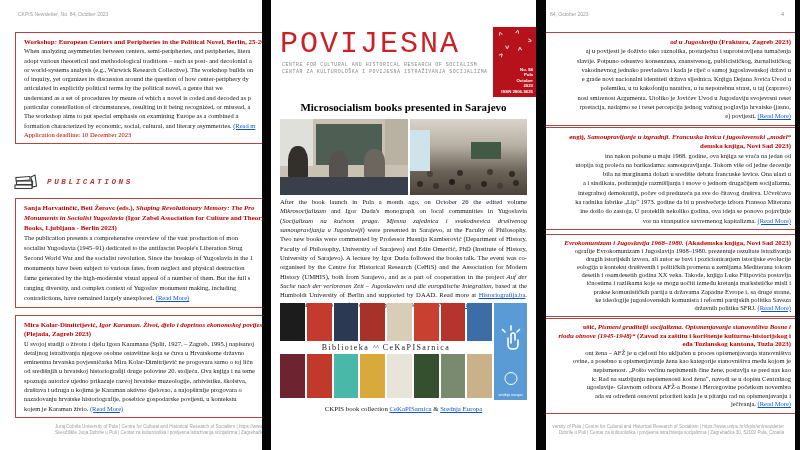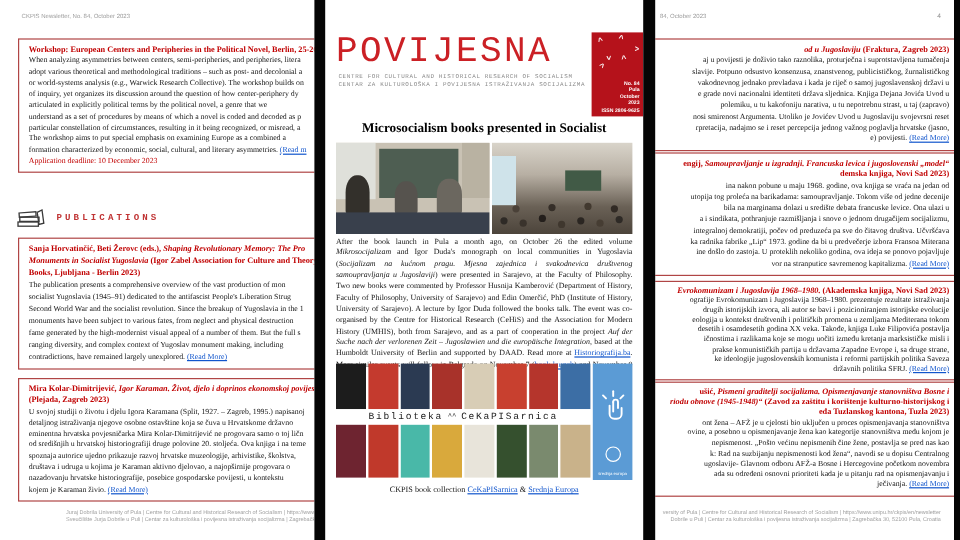--- a/index.html
+++ b/index.html
@@ -15,21 +15,21 @@
 
   .tinyhead{position:absolute;font-family:"Liberation Sans",sans-serif;font-size:5px;color:#9b9b9b;white-space:nowrap;}
   .abox{position:absolute;background:#fff;border:1px solid #b04545;padding:4px 8px;}
   .tline{font-family:"Liberation Serif",serif;font-size:6.9px;font-weight:bold;color:#c00000;white-space:nowrap;overflow:hidden;}
   .bline{font-family:"Liberation Serif",serif;font-size:6.5px;color:#161616;white-space:nowrap;overflow:hidden;}
   .red{color:#c00000;}
   .lnk{color:#1155cc;text-decoration:underline;cursor:pointer;font-style:normal;}
   .pl-footer{position:absolute;left:55px;top:424px;width:207px;font-family:"Liberation Sans",sans-serif;font-size:4.6px;line-height:6.2px;color:#a0a0a0;white-space:nowrap;overflow:hidden;}
   .pr-footer{position:absolute;left:0;top:424px;width:238px;text-align:right;font-family:"Liberation Sans",sans-serif;font-size:4.6px;line-height:6.2px;color:#a0a0a0;white-space:nowrap;overflow:hidden;}
 
-  .pub-row{position:absolute;left:14px;top:174px;display:flex;align-items:center;gap:9px;}
+  .pub-row{position:absolute;left:14px;top:174px;display:flex;align-items:center;gap:9px;font-style:italic;}
   .pub-title{font-family:"Liberation Mono",monospace;font-size:7.6px;font-weight:bold;letter-spacing:2.6px;color:#c03434;}
 
   
   .rbox{border-left:none;left:-12px;width:250px;padding:4px 7px;}
   .rbox .bline,.rbox .tline{text-align:right;}
 
   
   .masthead{position:absolute;left:9px;top:28px;font-family:"Liberation Mono",monospace;font-size:30px;line-height:32px;color:#cb2025;letter-spacing:2px;}
   .sub{position:absolute;left:11px;font-family:"Liberation Mono",monospace;font-size:4.9px;letter-spacing:.55px;color:#8a8a8a;white-space:nowrap;}
   #sub1{top:62px}#sub2{top:69px}
@@ -53,21 +53,21 @@
   .pa-board{left:52%;top:30%;width:26%;height:22%;background:#415a46;}
   .pa-heads{left:6%;bottom:10%;width:6px;height:6px;border-radius:50%;background:#2e2a26;
     box-shadow:16px 2px 0 #3a332c,32px -2px 0 #241f1c,48px 3px 0 #3f372e,64px 0 0 #2b2622,80px 2px 0 #463d33,96px -1px 0 #2e2a26,10px -10px 0 #4a4138,40px -11px 0 #352e28,70px -12px 0 #42392f,92px -10px 0 #312a24;}
   .article{position:absolute;left:9px;top:197px;width:247px;margin:0;font-size:6.6px;line-height:9.35px;text-align:justify;color:#161616;}
   .article i{font-style:italic;}
   .strip{position:absolute;left:9px;top:303px;width:247px;height:97px;}
   .covers-row{position:absolute;left:0;width:212px;display:flex;gap:2px;}
   .covers-top{top:0;height:38px;}
   .covers-bottom{top:51px;height:44px;}
   .cover{flex:1;}
-  .band{position:absolute;left:0;top:38px;width:212px;height:13px;background:#fff;display:flex;align-items:center;justify-content:center;gap:4px;font-family:Liberation Mono, monospace;font-size:8px;letter-spacing:1.4px;color:#1a1a1a;white-space:nowrap;}
+  .band{position:absolute;left:0;top:38px;width:212px;height:13px;background:#fff;display:flex;align-items:center;justify-content:center;gap:4px;font-family:Liberation Serif, serif;font-size:8px;letter-spacing:1.4px;color:#1a1a1a;white-space:nowrap;}
   .band-logo{display:inline-block;font-size:6px;letter-spacing:0;color:#333;transform:translateY(-1px);}
   .band-logo::before{content:"^^";}
   .blue-panel{position:absolute;right:0;top:0;width:33px;height:97px;background:#5b9bd5;cursor:pointer;}
   .click-icon{position:absolute;left:50%;top:22px;transform:translateX(-50%);}
   .se-circle{position:absolute;left:50%;bottom:15px;transform:translateX(-50%);width:11px;height:11px;border:1.3px solid #fff;border-radius:50%;}
   .se-label{position:absolute;left:0;right:0;bottom:3px;text-align:center;color:#fff;font-family:"Liberation Sans",sans-serif;font-size:3.6px;}
   .caption{position:absolute;left:0;right:0;top:405px;text-align:center;font-size:6.8px;color:#161616;}
   .pr-num{position:absolute;right:11px;top:11px;font-family:"Liberation Sans",sans-serif;font-size:5.5px;color:#8a8a8a;}
 </style>
 </head>
@@ -160,21 +160,21 @@
       <span class="mark" style="left:5px;top:26px;transform:rotate(40deg);">^</span>
       <div class="issue-text">
         <div>No. 84</div>
         <div>Pula</div>
         <div>October</div>
         <div>2023</div>
         <div>ISSN 2806-9625</div>
       </div>
     </div>
 
-    <div class="headline">Microsocialism books presented in Socialist</div>
+    <div class="headline">Microsocialism books presented in Sarajevo</div>
 
     <div class="photos">
       <div class="photo photo-panel">
         <div class="pp-screen"></div>
         <div class="pp-board"></div>
         <div class="pp-wallr"></div>
         <div class="pp-p1"></div>
         <div class="pp-p2"></div>
         <div class="pp-p3"></div>
         <div class="pp-table"></div>

